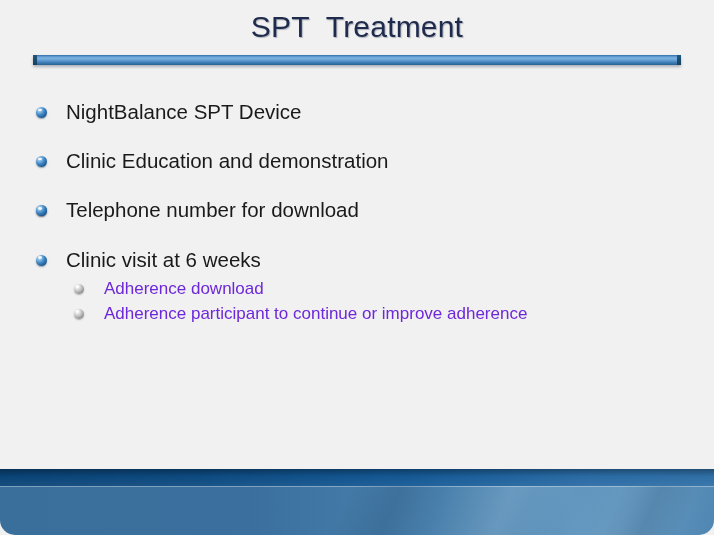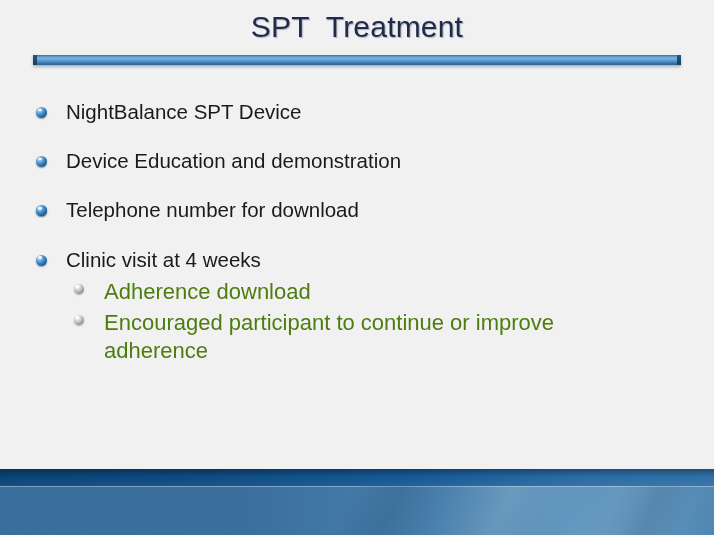--- a/index.html
+++ b/index.html
@@ -12,20 +12,21 @@
     background: #f1f1f1;
     font-family: "Liberation Sans", sans-serif;
     overflow: hidden;
   }
   .slide {
     position: relative;
     width: 714px;
     height: 535px;
     background: #f1f1f1;
     overflow: hidden;
+    border-radius: 15px;
   }
 
   
   .title-area {
     position: absolute;
     left: 0;
     top: 10px;
     width: 714px;
     text-align: center;
   }
@@ -120,22 +121,22 @@
 
   ul.level2 {
     list-style: none;
     margin: 6px 0 0 0;
     padding: 0;
   }
   li.bullet-l2 {
     position: relative;
     margin: 0 0 3px 0;
     padding-left: 38px;
-    font-size: 22px;
-    color: #4d7c0f;
+    font-size: 17px;
+    color: #6d28d9;
     line-height: 1.28;
     max-width: 500px;
     font-family: "Liberation Sans", sans-serif;
   }
   .dot-gray {
     left: 8px;
     top: 6px;
     width: 10px;
     height: 10px;
     background:
@@ -229,43 +230,43 @@
   <div class="body-area">
     <ul class="level1">
 
       <li class="bullet-l1">
         <span class="dot dot-blue"></span>
         <span class="btxt">NightBalance SPT Device</span>
       </li>
 
       <li class="bullet-l1">
         <span class="dot dot-blue"></span>
-        <span class="btxt">Device Education and demonstration</span>
+        <span class="btxt">Clinic Education and demonstration</span>
       </li>
 
       <li class="bullet-l1">
         <span class="dot dot-blue"></span>
       </li>
 
       <li class="bullet-l1">
         <span class="dot dot-blue"></span>
         <span class="btxt">Telephone number for download</span>
       </li>
 
       <li class="bullet-l1">
         <span class="dot dot-blue"></span>
-        <span class="btxt">Clinic visit at 4 weeks</span>
+        <span class="btxt">Clinic visit at 6 weeks</span>
         <ul class="level2">
           <li class="bullet-l2">
             <span class="dot dot-gray"></span>
             <span class="btxt">Adherence download</span>
           </li>
           <li class="bullet-l2">
             <span class="dot dot-gray"></span>
-            <span class="btxt">Encouraged participant to continue or improve adherence</span>
+            <span class="btxt">Adherence participant to continue or improve adherence</span>
           </li>
         </ul>
       </li>
 
     </ul>
   </div>
 
   <div class="bottom-band">
     <div class="band-light">
       <div class="band-topline"></div>

